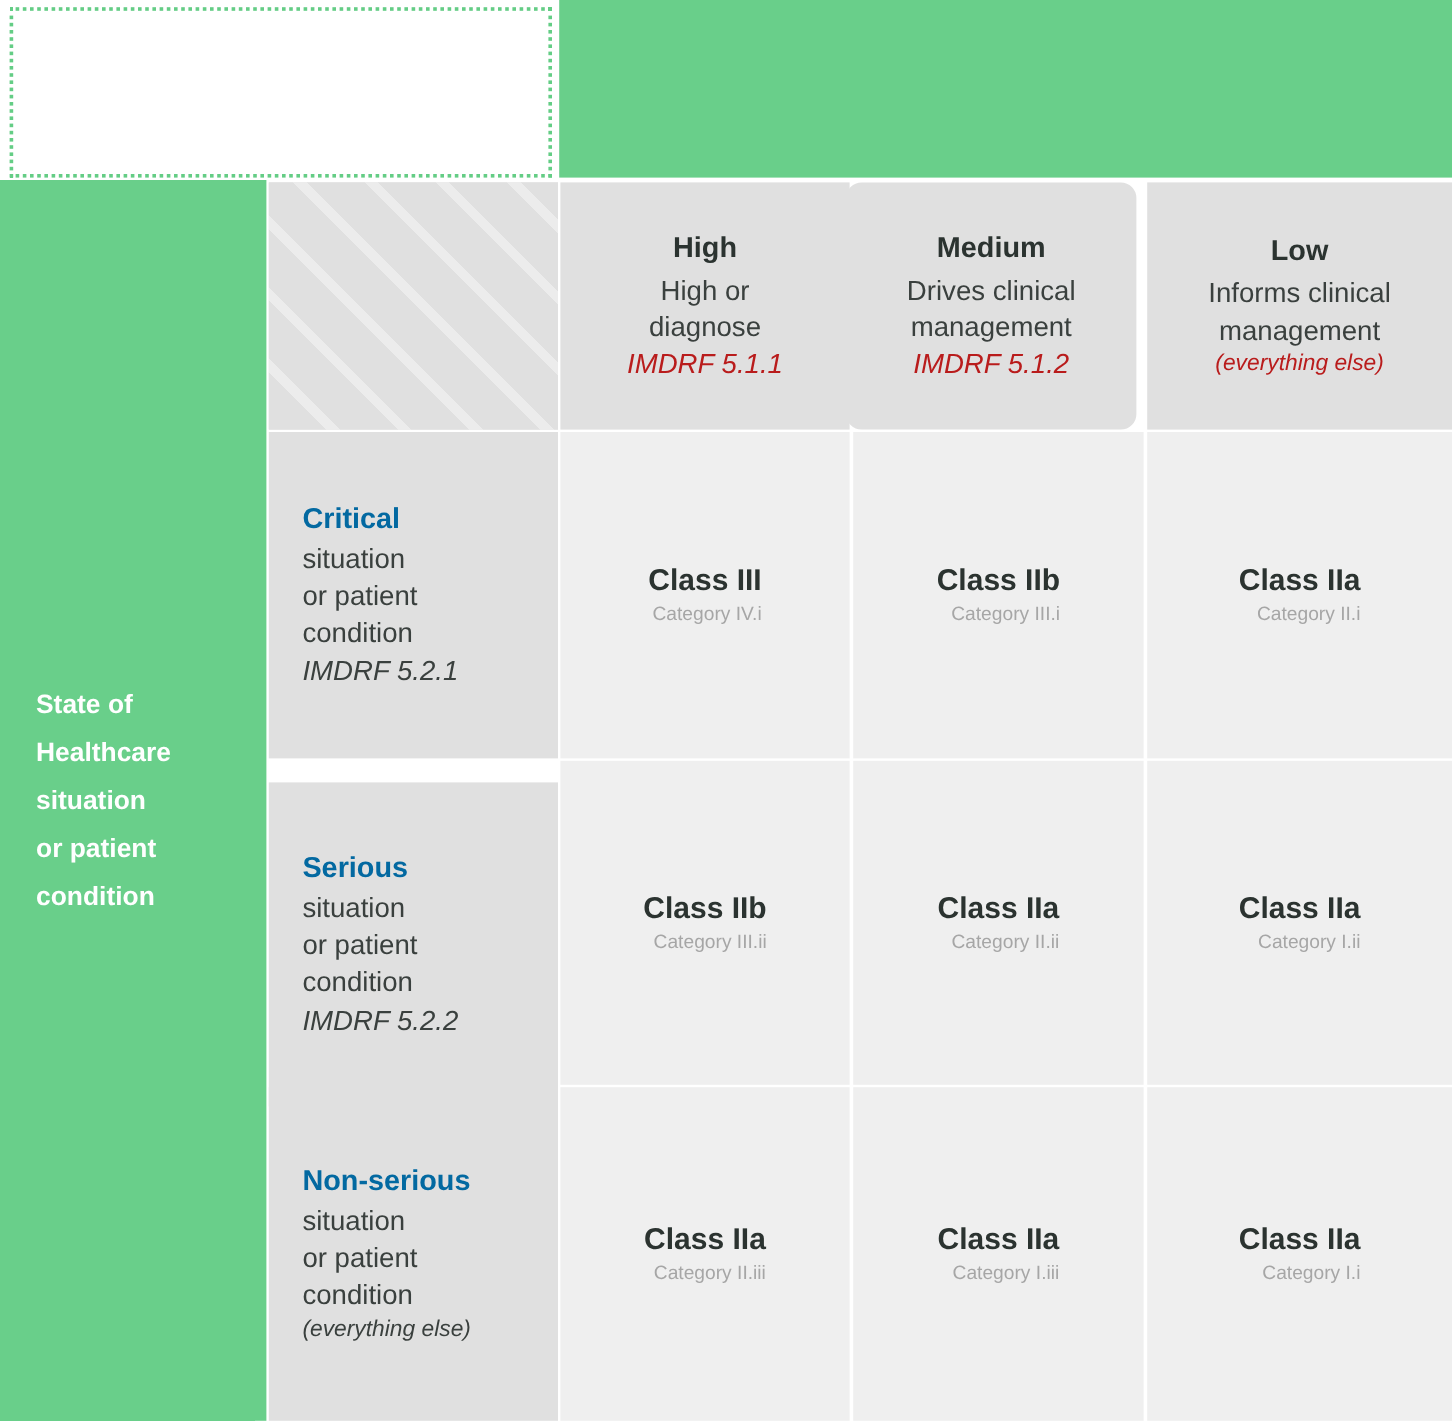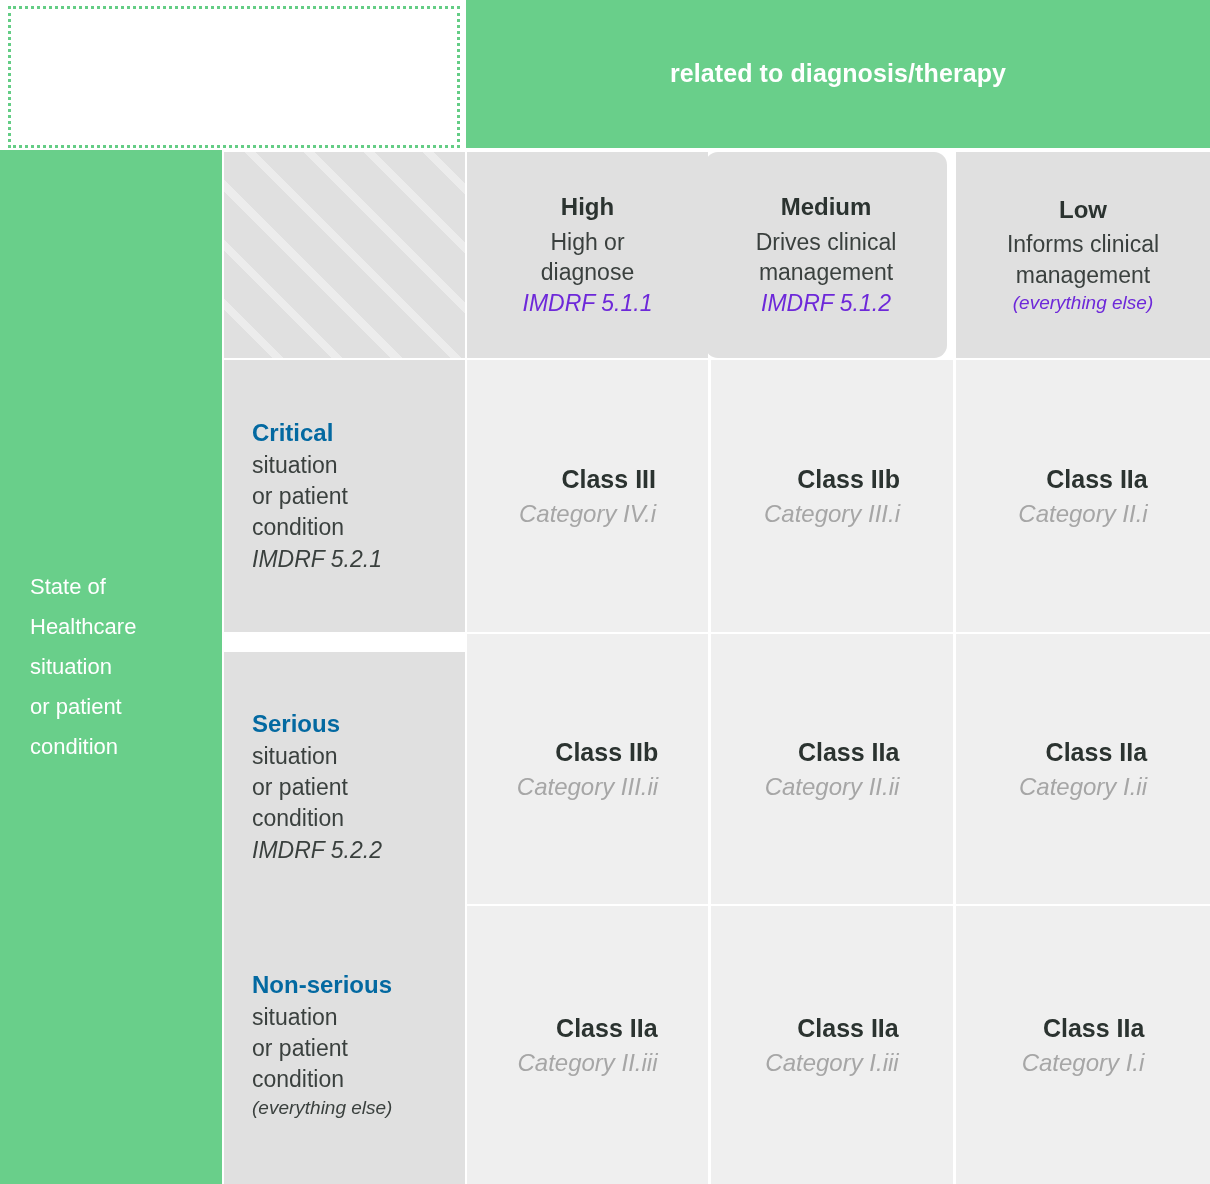--- a/index.html
+++ b/index.html
@@ -60,21 +60,21 @@
     left: 0px;
     top: 150px;
     width: 222px;
     height: 1034px;
     background: #69cf8a;
     display: flex;
     align-items: center;
   }
   .row-banner-text {
     color: #ffffff;
-    font-weight: normal;
+    font-weight: bold;
     font-size: 22px;
     line-height: 1.82;
     padding-left: 30px;
     padding-right: 10px;
   }
 
   
   .hatch-cell {
     position: absolute;
     left: 224px;
@@ -114,21 +114,21 @@
     margin-bottom: 4px;
   }
   .col-head-desc {
     font-size: 23px;
     color: #3a403e;
     line-height: 1.32;
   }
   .col-head-ref {
     font-size: 23px;
     font-style: italic;
-    color: #6d28d9;
+    color: #b91c1c;
     line-height: 1.32;
   }
   .col-head-ref.small {
     font-size: 19px;
   }
 
   
   .row-head {
     position: absolute;
     left: 224px;
@@ -174,22 +174,21 @@
   }
   .cell .cell-inner { padding: 0 6px; text-align: right; }
   .cell-class {
     font-weight: bold;
     font-size: 25px;
     color: #2b3330;
     line-height: 1.3;
     margin-bottom: 3px;
   }
   .cell-category {
-    font-size: 24px;
-    font-style: italic;
+    font-size: 16px;
     color: #a6a6a6;
     line-height: 1.3;
   }
 
   
   .col-x0 { left: 467px; width: 241px; }
   .col-x1 { left: 711px; width: 242px; }
   .col-x2 { left: 956px; width: 254px; }
   .row-y0 { top: 360px; height: 272px; }
   .row-y1 { top: 634px; height: 270px; }
@@ -197,21 +196,20 @@
 </style>
 </head>
 <body>
 
 <div class="matrix">
 
   <div class="corner-blank"></div>
 
   <div class="col-banner">
     <div class="col-banner-text">
-      <div>related to diagnosis/therapy</div>
     </div>
   </div>
 
   <div class="row-banner">
     <div class="row-banner-text">
       <div>State of</div>
       <div>Healthcare</div>
       <div>situation</div>
       <div>or patient</div>
       <div>condition</div>

